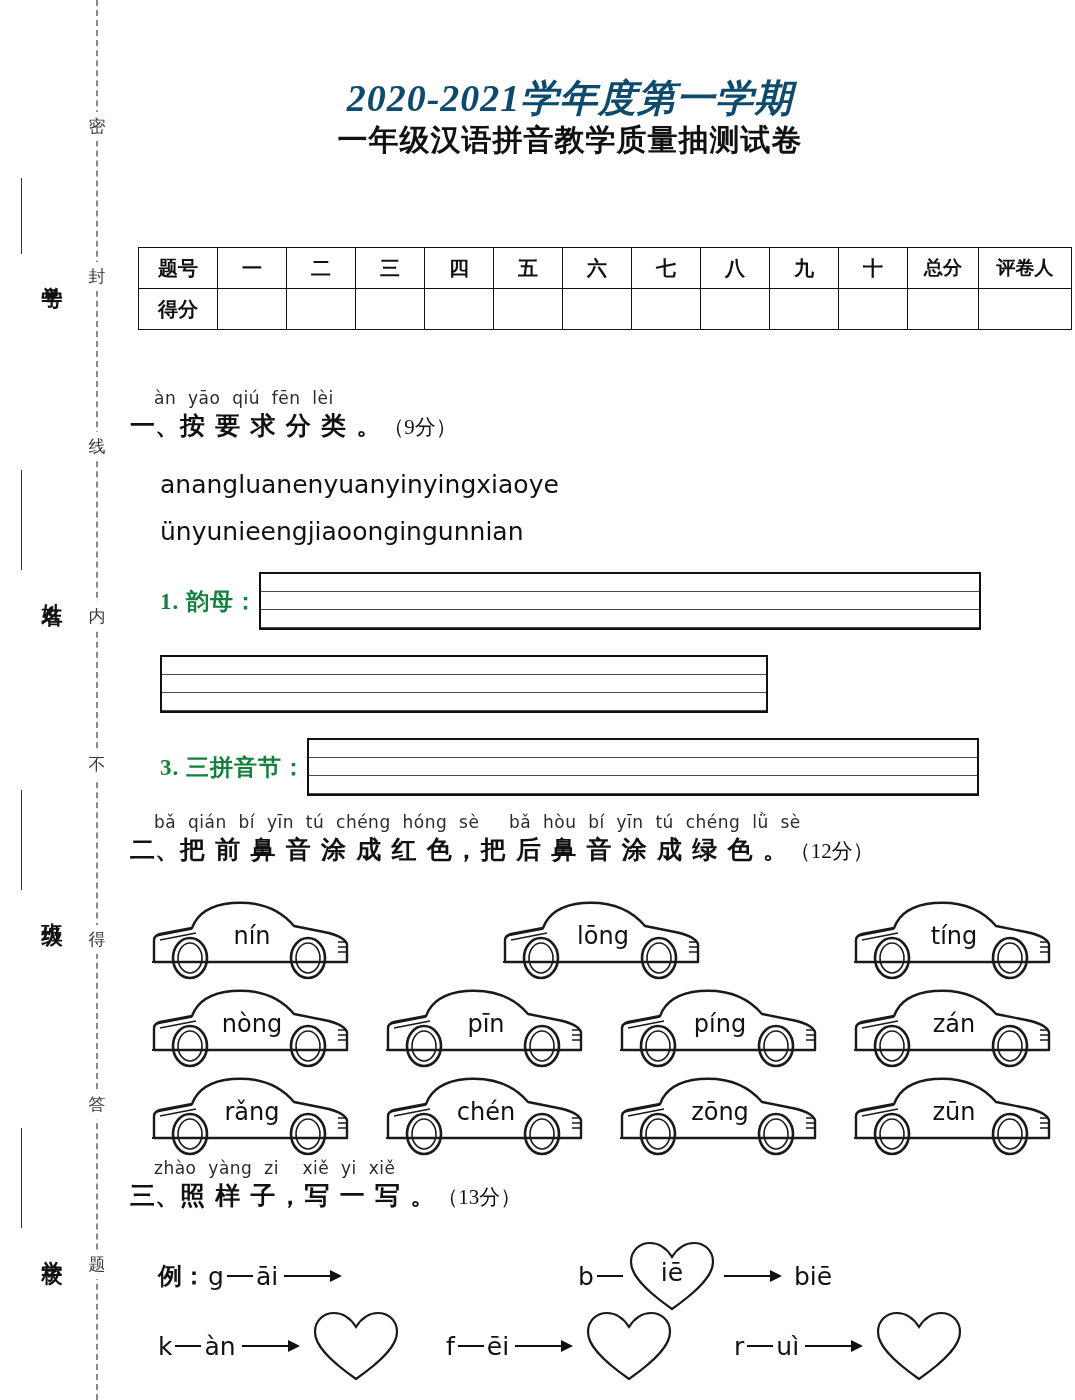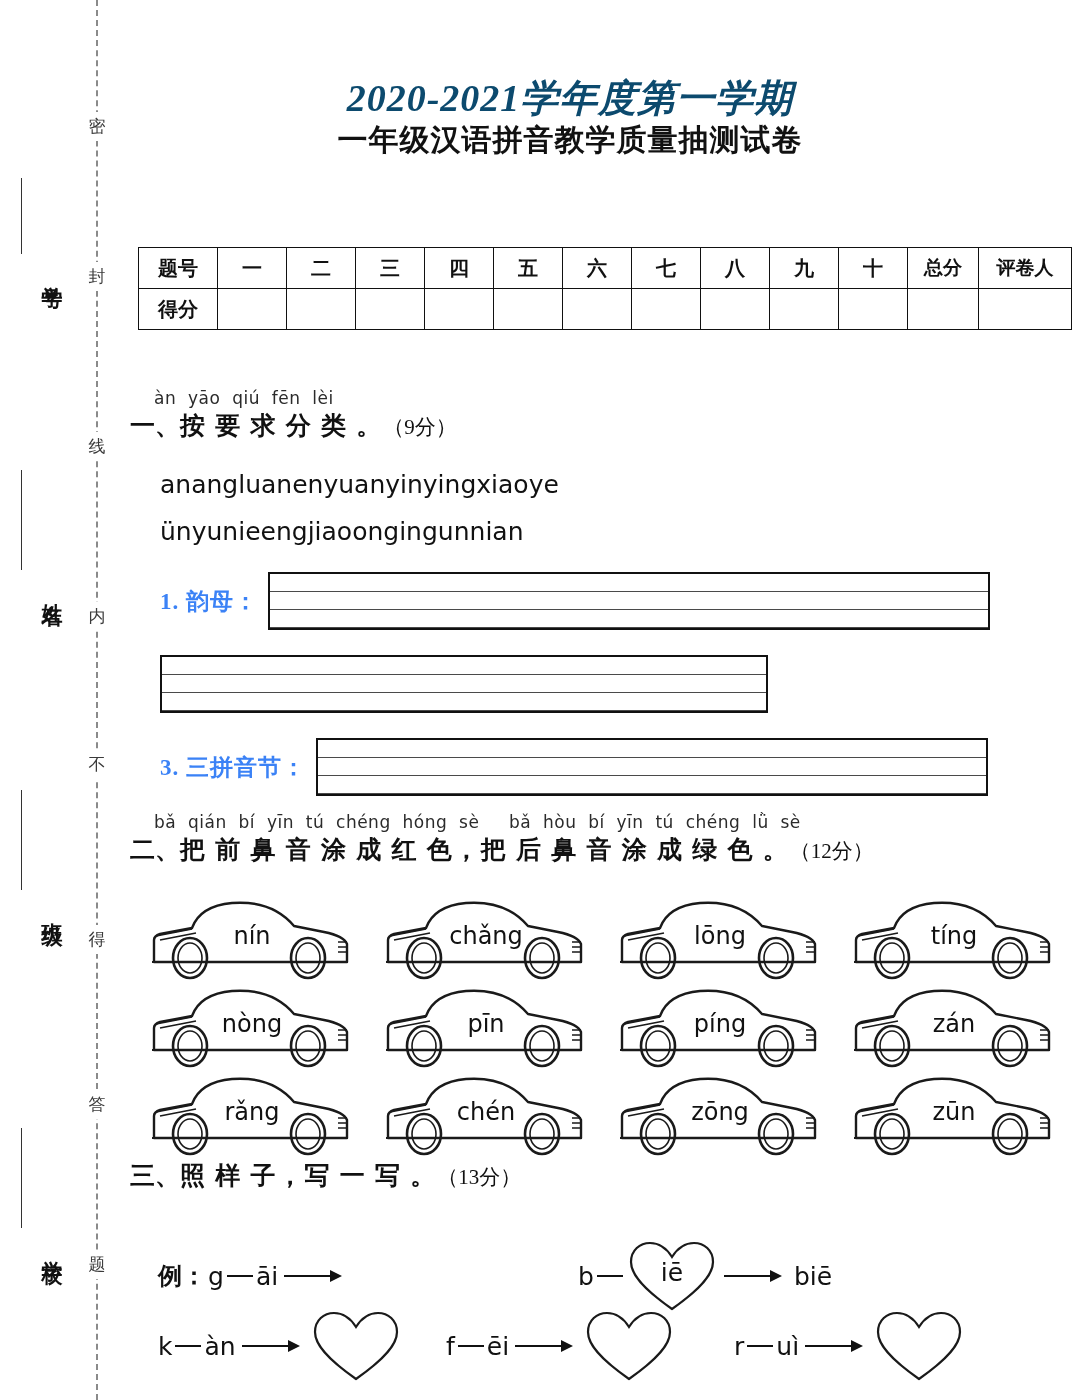--- a/index.html
+++ b/index.html
@@ -164,23 +164,23 @@
 
   
   .answer-item {
     position: absolute;
     display: flex;
     align-items: center;
   }
   .answer-label {
     font-size: 23px;
     font-weight: 700;
-    color: #3b82f6;
+    color: #15803d;
     white-space: nowrap;
-    padding-right: 10px;
+    padding-right: 1px;
     letter-spacing: 1px;
     font-family: "Liberation Serif", "DejaVu Serif", serif;
   }
   .grid4 {
     border: 2px solid #111;
     background: #fff;
     box-sizing: border-box;
     display: flex;
     flex-direction: column;
     justify-content: space-between;
@@ -490,33 +490,20 @@
         <svg width="208" height="84" viewBox="0 0 208 84">
           <path d="M6 66 L6 44 Q6 40 12 38 L44 32 Q52 10 84 7 Q124 4 146 30 L176 36 Q196 40 199 48 L199 66 Z" fill="none" stroke="#1a1a1a" stroke-width="2.4" stroke-linejoin="round"></path>
           <path d="M8 40 L44 33 M12 44 L48 37" fill="none" stroke="#1a1a1a" stroke-width="1.6"></path>
           <line x1="4" y1="66" x2="200" y2="66" stroke="#1a1a1a" stroke-width="1.8"></line>
           <ellipse cx="42" cy="62" rx="17" ry="20" fill="none" stroke="#1a1a1a" stroke-width="2.6"></ellipse>
           <ellipse cx="42" cy="62" rx="12" ry="15" fill="none" stroke="#1a1a1a" stroke-width="1.6"></ellipse>
           <ellipse cx="160" cy="62" rx="17" ry="20" fill="none" stroke="#1a1a1a" stroke-width="2.6"></ellipse>
           <ellipse cx="160" cy="62" rx="12" ry="15" fill="none" stroke="#1a1a1a" stroke-width="1.6"></ellipse>
           <path d="M190 46 h9 M190 51 h9 M190 56 h9" stroke="#1a1a1a" stroke-width="1.6"></path>
         </svg>
-        <div class="car-text">chǎng</div>
-      </div>
-      <div class="car">
-        <svg width="208" height="84" viewBox="0 0 208 84">
-          <path d="M6 66 L6 44 Q6 40 12 38 L44 32 Q52 10 84 7 Q124 4 146 30 L176 36 Q196 40 199 48 L199 66 Z" fill="none" stroke="#1a1a1a" stroke-width="2.4" stroke-linejoin="round"></path>
-          <path d="M8 40 L44 33 M12 44 L48 37" fill="none" stroke="#1a1a1a" stroke-width="1.6"></path>
-          <line x1="4" y1="66" x2="200" y2="66" stroke="#1a1a1a" stroke-width="1.8"></line>
-          <ellipse cx="42" cy="62" rx="17" ry="20" fill="none" stroke="#1a1a1a" stroke-width="2.6"></ellipse>
-          <ellipse cx="42" cy="62" rx="12" ry="15" fill="none" stroke="#1a1a1a" stroke-width="1.6"></ellipse>
-          <ellipse cx="160" cy="62" rx="17" ry="20" fill="none" stroke="#1a1a1a" stroke-width="2.6"></ellipse>
-          <ellipse cx="160" cy="62" rx="12" ry="15" fill="none" stroke="#1a1a1a" stroke-width="1.6"></ellipse>
-          <path d="M190 46 h9 M190 51 h9 M190 56 h9" stroke="#1a1a1a" stroke-width="1.6"></path>
-        </svg>
         <div class="car-text">lōng</div>
       </div>
       <div class="car">
         <svg width="208" height="84" viewBox="0 0 208 84">
           <path d="M6 66 L6 44 Q6 40 12 38 L44 32 Q52 10 84 7 Q124 4 146 30 L176 36 Q196 40 199 48 L199 66 Z" fill="none" stroke="#1a1a1a" stroke-width="2.4" stroke-linejoin="round"></path>
           <path d="M8 40 L44 33 M12 44 L48 37" fill="none" stroke="#1a1a1a" stroke-width="1.6"></path>
           <line x1="4" y1="66" x2="200" y2="66" stroke="#1a1a1a" stroke-width="1.8"></line>
           <ellipse cx="42" cy="62" rx="17" ry="20" fill="none" stroke="#1a1a1a" stroke-width="2.6"></ellipse>
           <ellipse cx="42" cy="62" rx="12" ry="15" fill="none" stroke="#1a1a1a" stroke-width="1.6"></ellipse>
           <ellipse cx="160" cy="62" rx="17" ry="20" fill="none" stroke="#1a1a1a" stroke-width="2.6"></ellipse>
@@ -633,20 +620,28 @@
           <ellipse cx="160" cy="62" rx="12" ry="15" fill="none" stroke="#1a1a1a" stroke-width="1.6"></ellipse>
           <path d="M190 46 h9 M190 51 h9 M190 56 h9" stroke="#1a1a1a" stroke-width="1.6"></path>
         </svg>
         <div class="car-text">zūn</div>
       </div>
     </div>
 
   </div>
 
   <div class="section" style="top:1158px">
+    <div class="pinyin-row">
+      <span>zhào</span>&nbsp;
+      <span>yàng</span>&nbsp;
+      <span>zi</span>&nbsp;&nbsp;&nbsp;
+      <span>xiě</span>&nbsp;
+      <span>yi</span>&nbsp;
+      <span>xiě</span>
+    </div>
     <div class="heading">
       <span class="marker">三、</span><span>照  样  子，写 一 写 。</span><span class="pts">（13分）</span>
     </div>
   </div>
 
   <div class="ex-area" style="top:1238px">
     <div class="ex-row">
 
       <div class="ex-item" style="width:420px">
         <span class="ex-prefix">例：</span>

